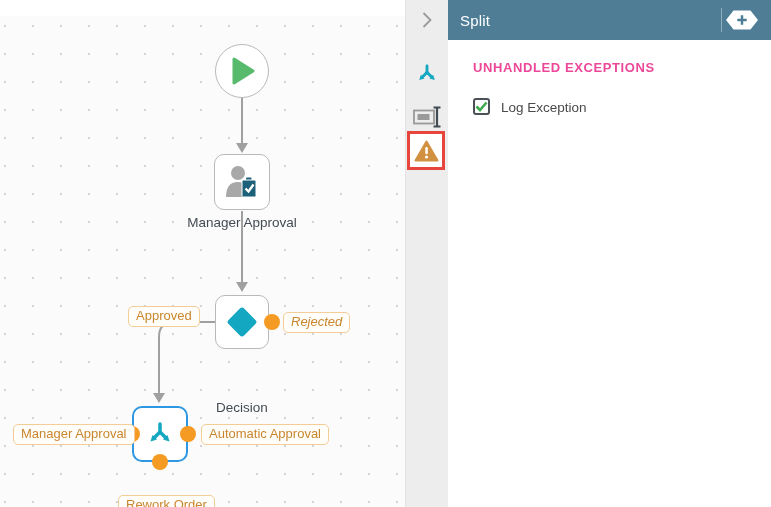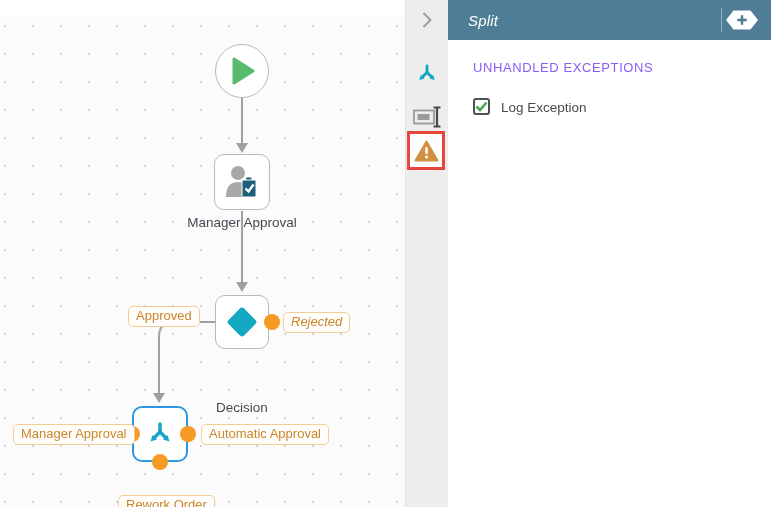--- a/index.html
+++ b/index.html
@@ -66,35 +66,34 @@
   
   .panel {
     position:absolute; left:448px; top:0; width:323px; height:507px;
     background:#ffffff;
   }
   .panel-header {
     position:relative; height:40px; background:#4e7d95;
     display:flex; align-items:center;
   }
   .panel-title {
-    color:#ffffff; font-size:15px; padding-left:20px; font-weight:400;
+    color:#ffffff; font-size:15px; padding-left:12px; font-weight:400;
     letter-spacing:0.2px;
-    font-style:italic;
   }
   .header-divider {
     position:absolute; right:49px; top:8px; width:1px; height:24px;
     background:rgba(255,255,255,0.38);
   }
   .header-hex {
     position:absolute; right:13px; top:10px; width:32px; height:20px;
     cursor:pointer;
   }
   .panel-body { padding:20px 0 0 25px; }
   .section-title {
-    font-size:13px; color:#8b5cf6; letter-spacing:0.6px; font-weight:400;
+    font-size:13px; color:#ec4899; letter-spacing:0.6px; font-weight:700;
   }
   .check-row { margin-top:23px; display:flex; align-items:flex-end; }
   .checkbox {
     width:17px; height:17px; border:2px solid #4b5056; border-radius:3px;
     background:#ffffff; display:flex; align-items:center; justify-content:center;
   }
   .checkbox svg { visibility:hidden; }
   .checkbox.checked svg { visibility:visible; }
   .check-label { margin-left:11px; font-size:13.5px; color:#4a4a4a; }
 </style>

